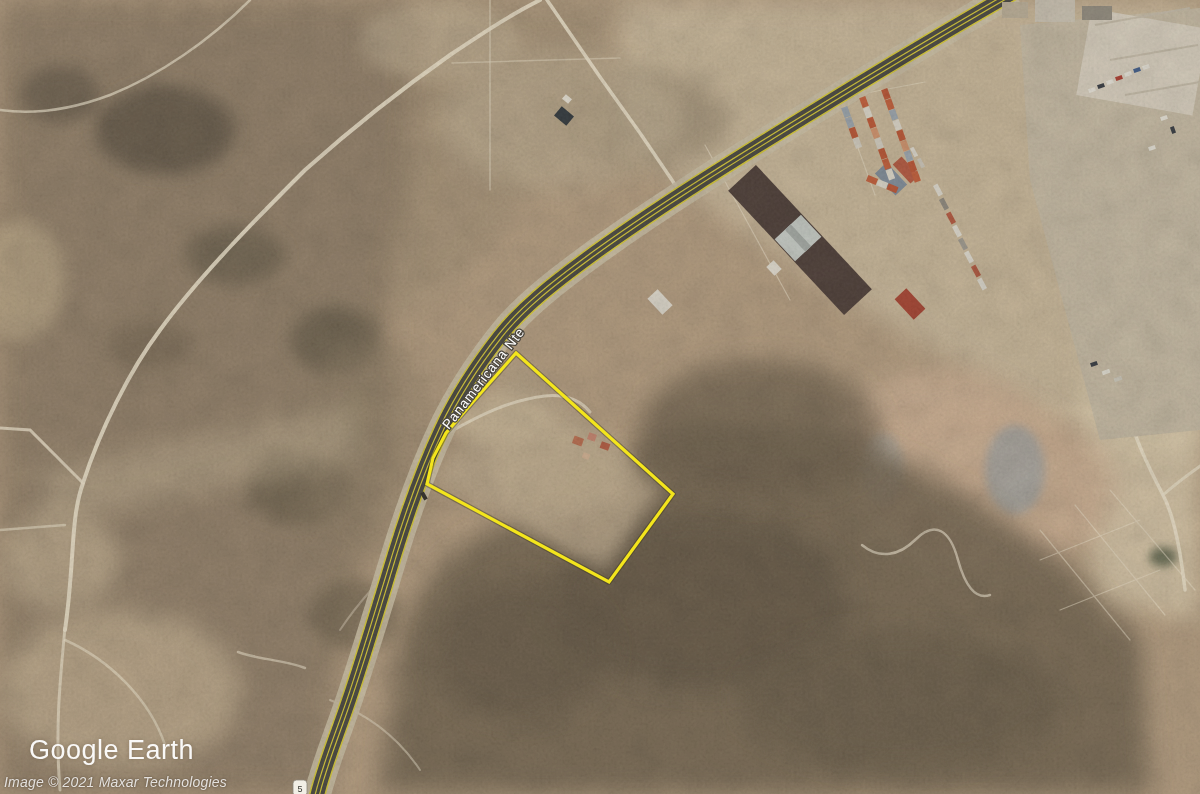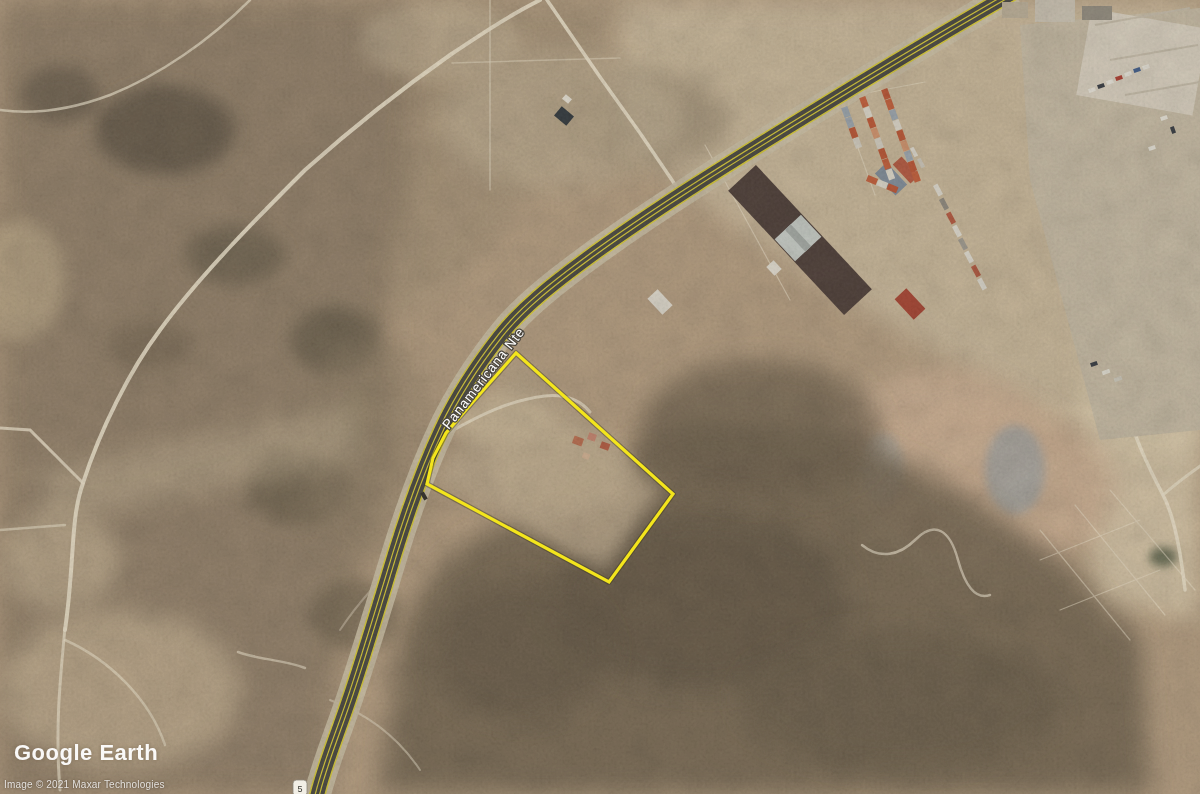--- a/index.html
+++ b/index.html
@@ -1,25 +1,25 @@
 <!DOCTYPE html>
 <html><head>
 <meta charset="utf-8">
 <title>Google Earth</title>
 <style>
   html,body{margin:0;padding:0;background:#000;}
   #stage{position:relative;width:1200px;height:794px;overflow:hidden;
          font-family:"Liberation Sans",sans-serif;background:#b1997b;}
   #stage svg{position:absolute;left:0;top:0;display:block;}
-  .wm-logo{position:absolute;left:14px;bottom:28px;color:rgba(255,255,255,.95);
-           font-size:22px;letter-spacing:.5px;font-weight:700;
+  .wm-logo{position:absolute;left:29px;bottom:28px;color:rgba(255,255,255,.95);
+           font-size:27px;letter-spacing:.5px;font-weight:400;
            text-shadow:0 0 4px rgba(90,70,50,.45);user-select:none;}
   .wm-attr{position:absolute;left:4px;bottom:4px;color:rgba(255,255,255,.82);
-           font-size:10px;letter-spacing:.2px;
-           text-shadow:0 0 2px rgba(60,45,30,.8);user-select:none;}
+           font-size:14px;letter-spacing:.2px;
+           text-shadow:0 0 2px rgba(60,45,30,.8);user-select:none;font-style:italic;}
 </style>
 </head>
 <body>
 
 <div id="stage">
 <svg width="1200" height="794" viewBox="0 0 1200 794">
   <defs>
     <filter id="b4" x="-40%" y="-40%" width="180%" height="180%">
           <feGaussianBlur stdDeviation="4"></feGaussianBlur>
         </filter>

